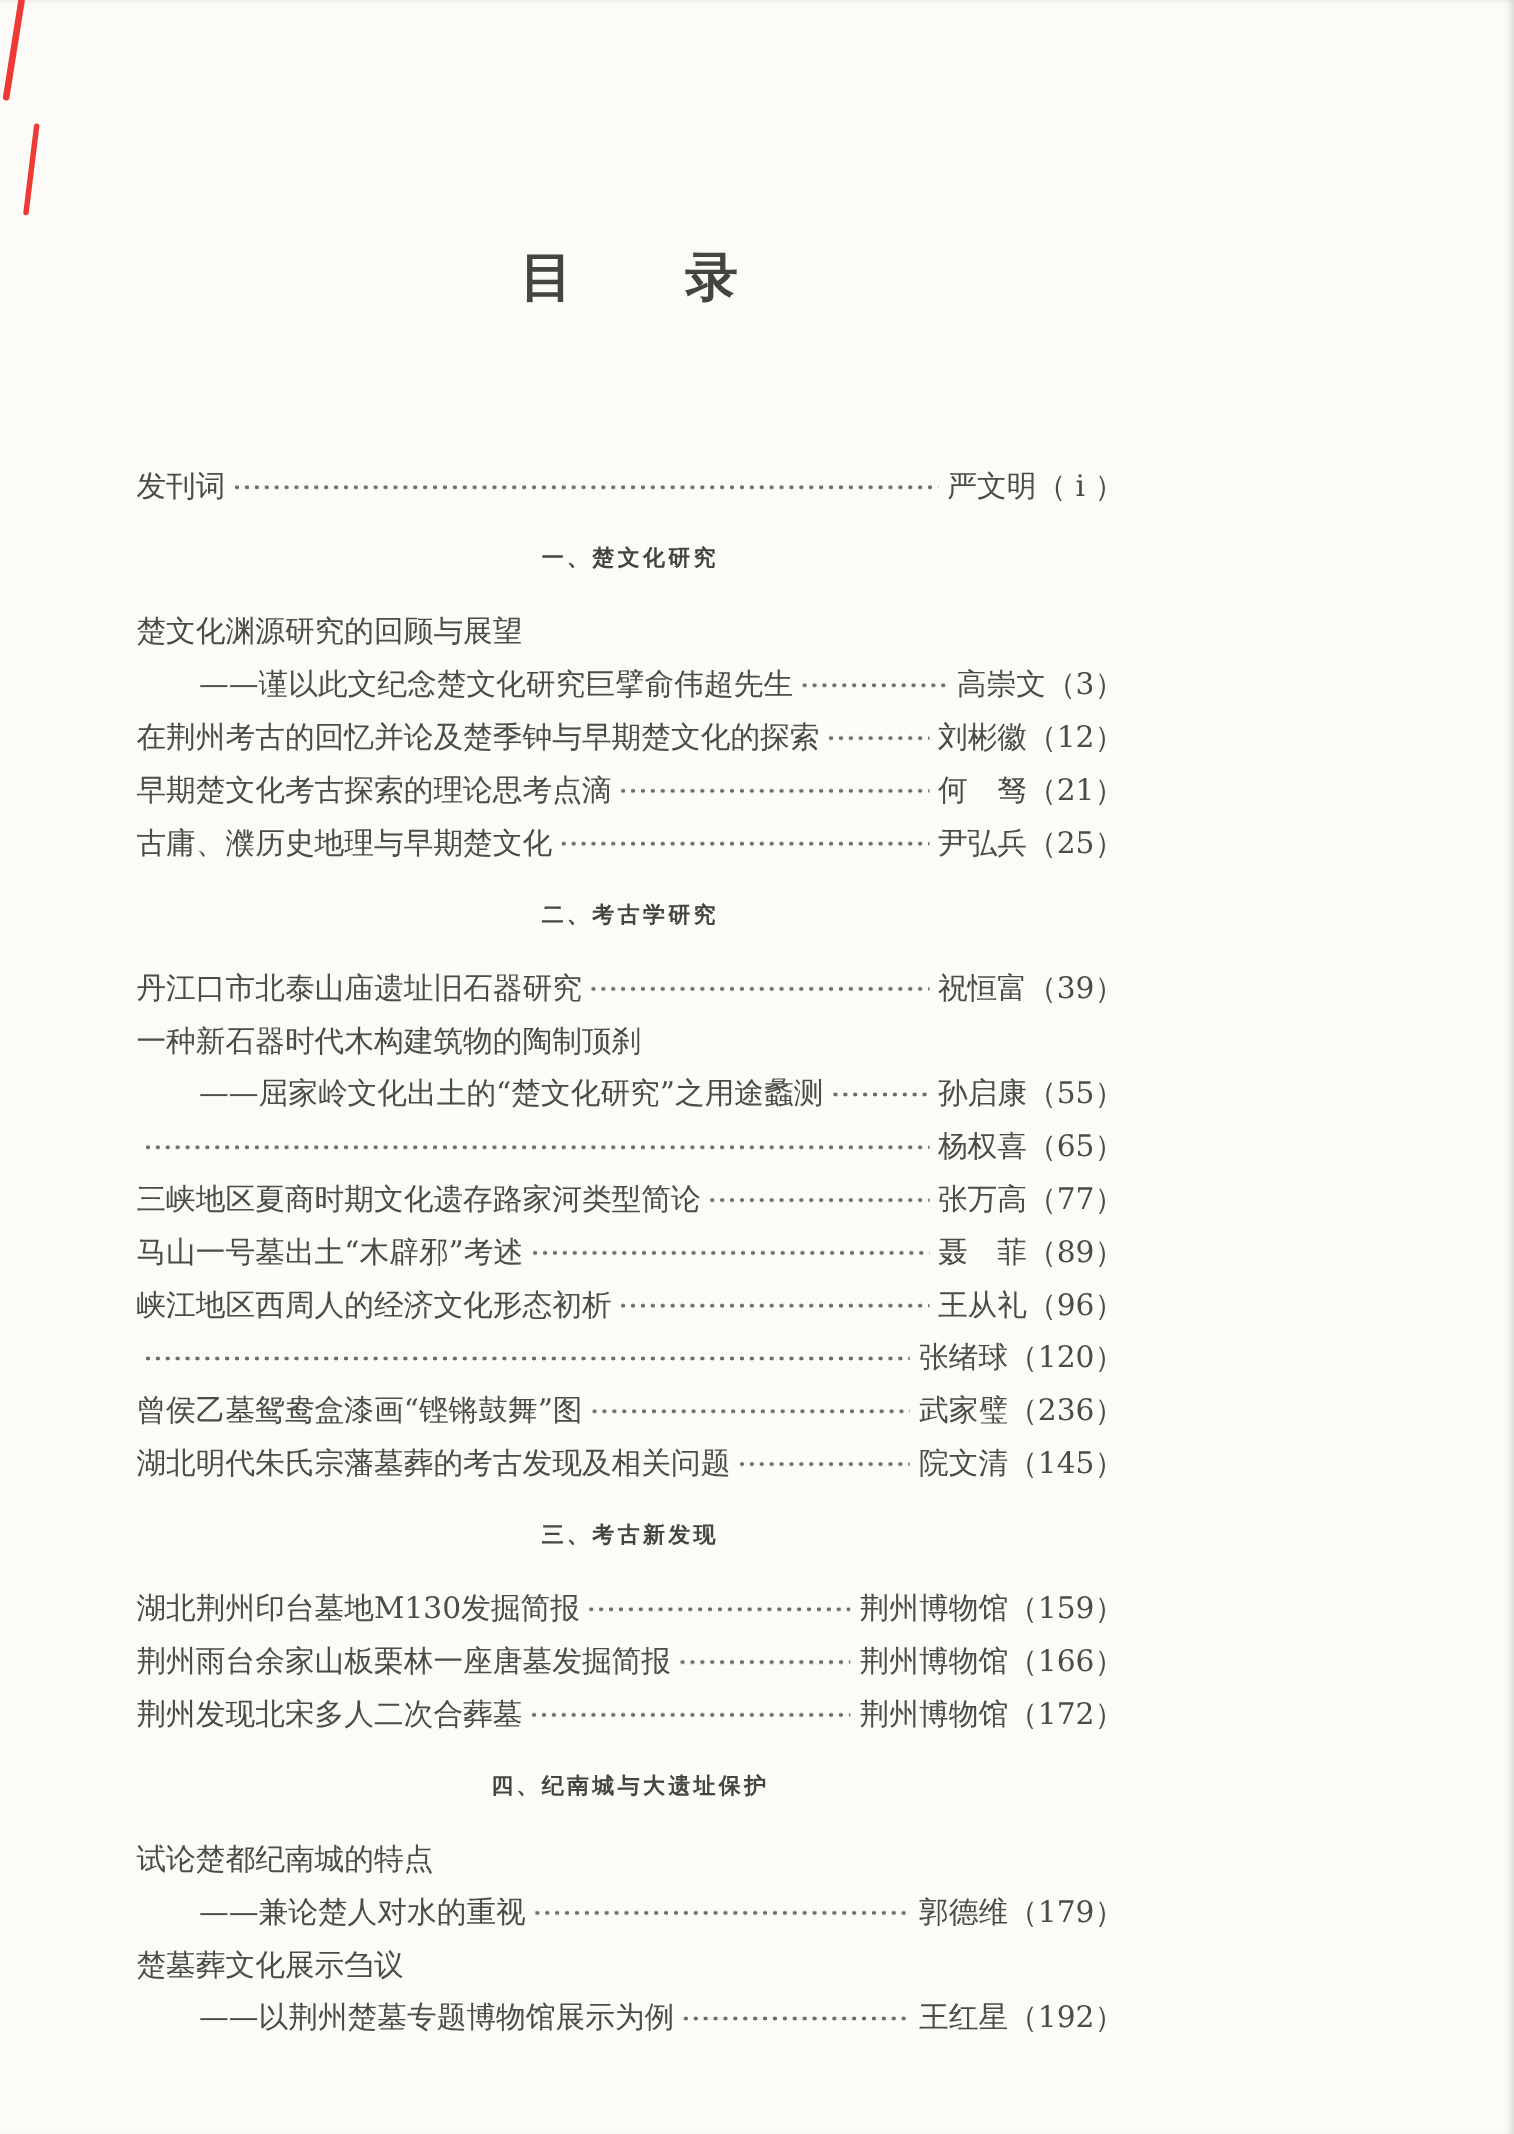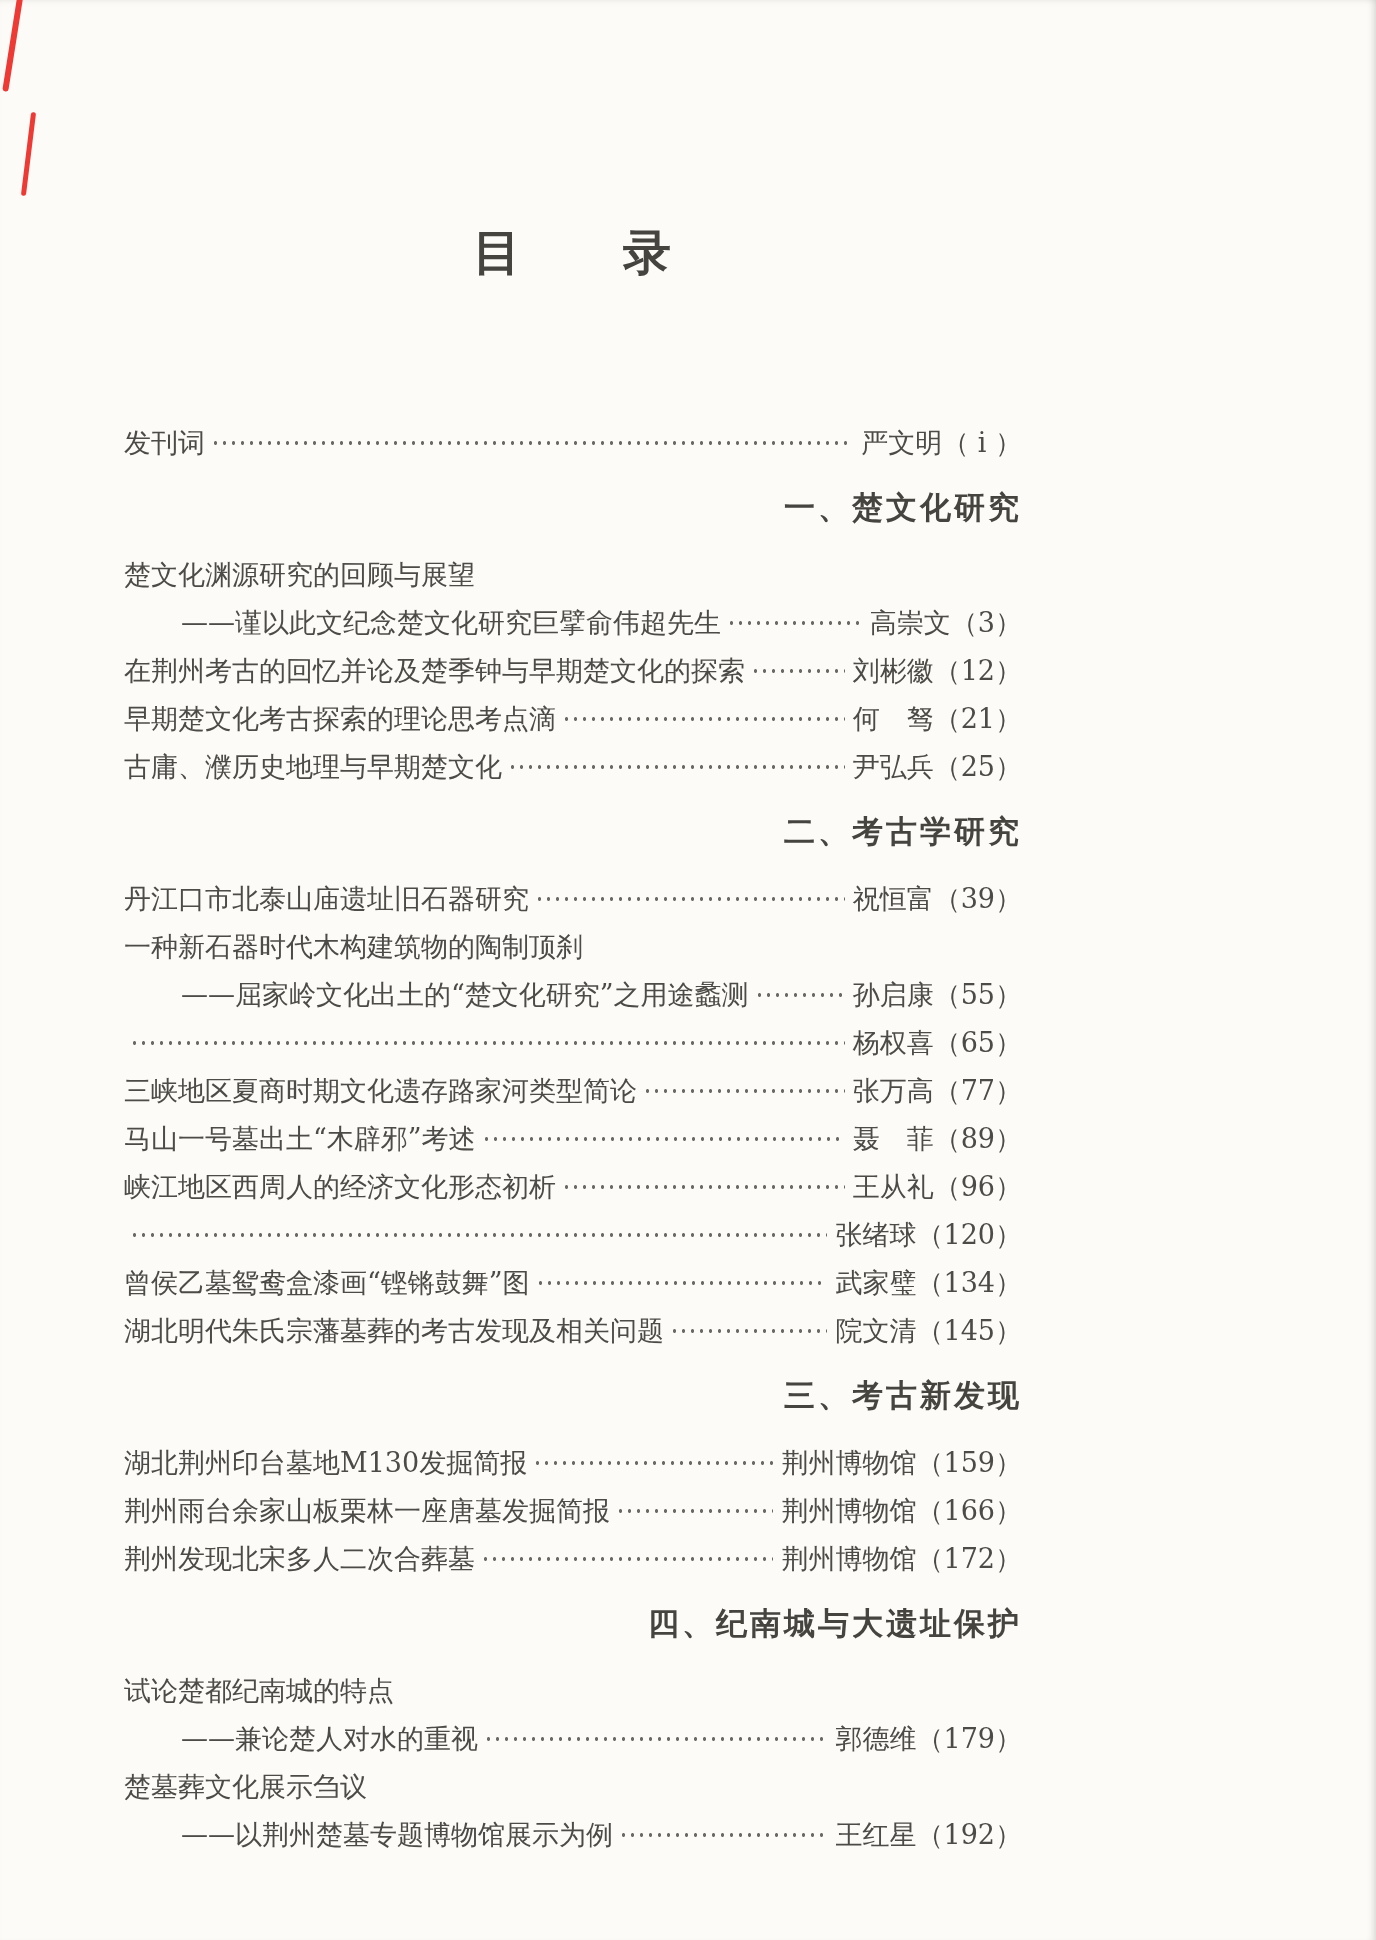--- a/index.html
+++ b/index.html
@@ -38,24 +38,24 @@
     margin:0 8px 0 6px;
     background-image: radial-gradient(circle, #6b6a65 1.6px, rgba(0,0,0,0) 2.0px);
     background-size: 9px 100%;
     background-repeat: repeat-x;
     background-position: 0 50%;
   }
   .row .a { flex:0 0 auto; }
   .row .p { flex:0 0 auto; }
   .section-heading {
     margin:22px 0 26px;
-    text-align:right;
+    text-align:center;
     font-family:"DejaVu Sans","Liberation Sans",sans-serif;
     font-weight:bold;
-    font-size:31px; line-height:36px;
+    font-size:20px; line-height:36px;
     letter-spacing:3px;
     color:#45443f;
   }
   .red-mark { position:absolute; border-radius:3px; }
   .red-mark.m1 { left:10px; top:-8px;  width:6px; height:100px; transform:rotate(9deg); }
   .red-mark.m2 { left:26px; top:112px; width:5px; height:84px;  transform:rotate(7deg); }
 </style>
 </head>
 <body>
 
@@ -158,21 +158,21 @@
     <div class="row">
       <span class="dots"></span>
       <span class="a">张绪球</span>
         <span class="p">（120）</span>
     </div>
 
     <div class="row">
       <span class="t">曾侯乙墓鸳鸯盒漆画“铿锵鼓舞”图</span>
       <span class="dots"></span>
       <span class="a">武家璧</span>
-        <span class="p">（134）</span>
+        <span class="p">（236）</span>
     </div>
 
     <div class="row">
       <span class="t">湖北明代朱氏宗藩墓葬的考古发现及相关问题</span>
       <span class="dots"></span>
       <span class="a">院文清</span>
         <span class="p">（145）</span>
     </div>
 
     <div class="section-heading">三、考古新发现</div>

